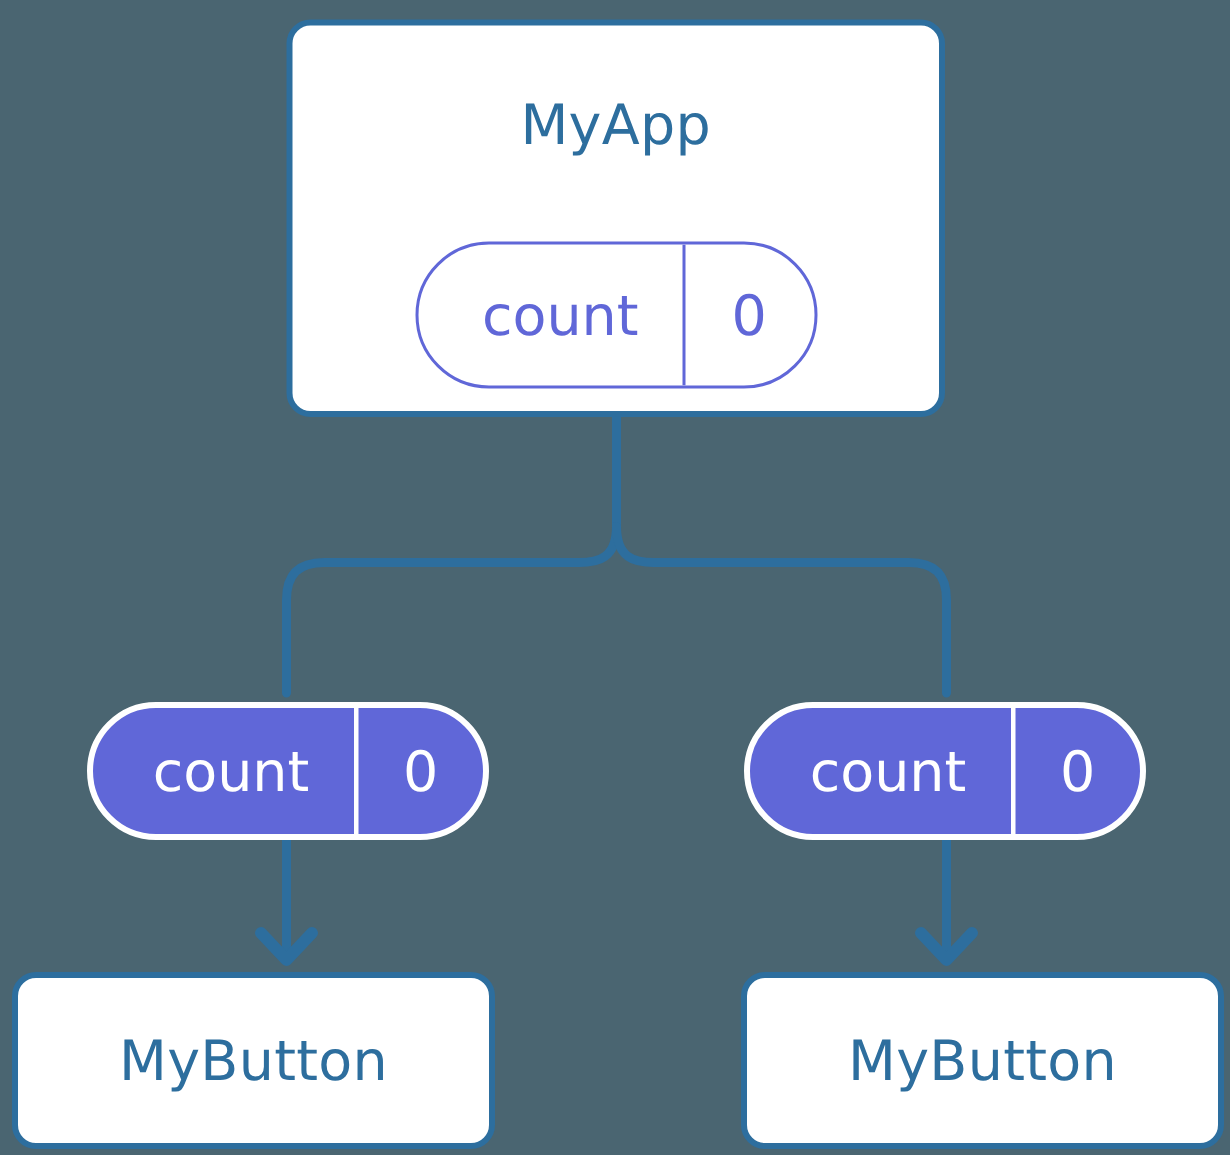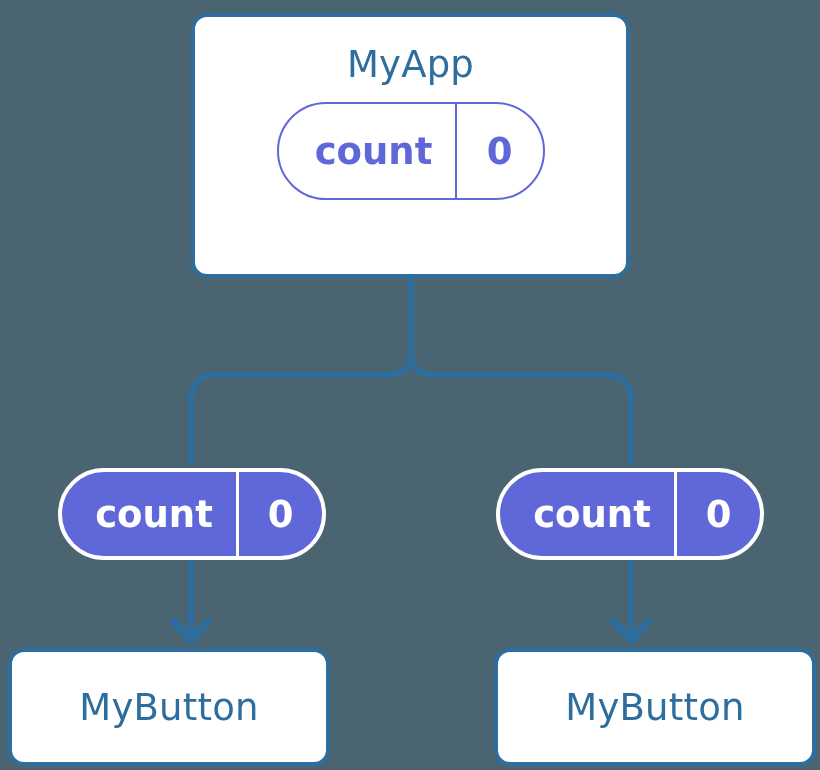--- a/index.html
+++ b/index.html
@@ -46,21 +46,22 @@
 
   
   #app-card {
     left: 191px;
     top: 13px;
     width: 439px;
     height: 265px;
     display: flex;
     flex-direction: column;
     align-items: center;
-    padding-top: 26px;
+    padding-top: 45px;
+    gap: 40px;
   }
 
   
   #button-card-left {
     left: 8px;
     top: 648px;
     width: 322px;
     height: 118px;
     display: flex;
     align-items: center;
@@ -82,21 +83,21 @@
     align-items: stretch;
     border-radius: 999px;
     box-sizing: border-box;
     overflow: hidden;
   }
   .pill-key, .pill-val {
     display: flex;
     align-items: center;
     justify-content: center;
     font-size: 37px;
-    font-weight: 700;
+    font-weight: 400;
     white-space: nowrap;
     box-sizing: border-box;
   }
 
   
   #app-state-pill {
     position: relative;
     margin-top: 16px;
     width: 268px;
     height: 98px;

